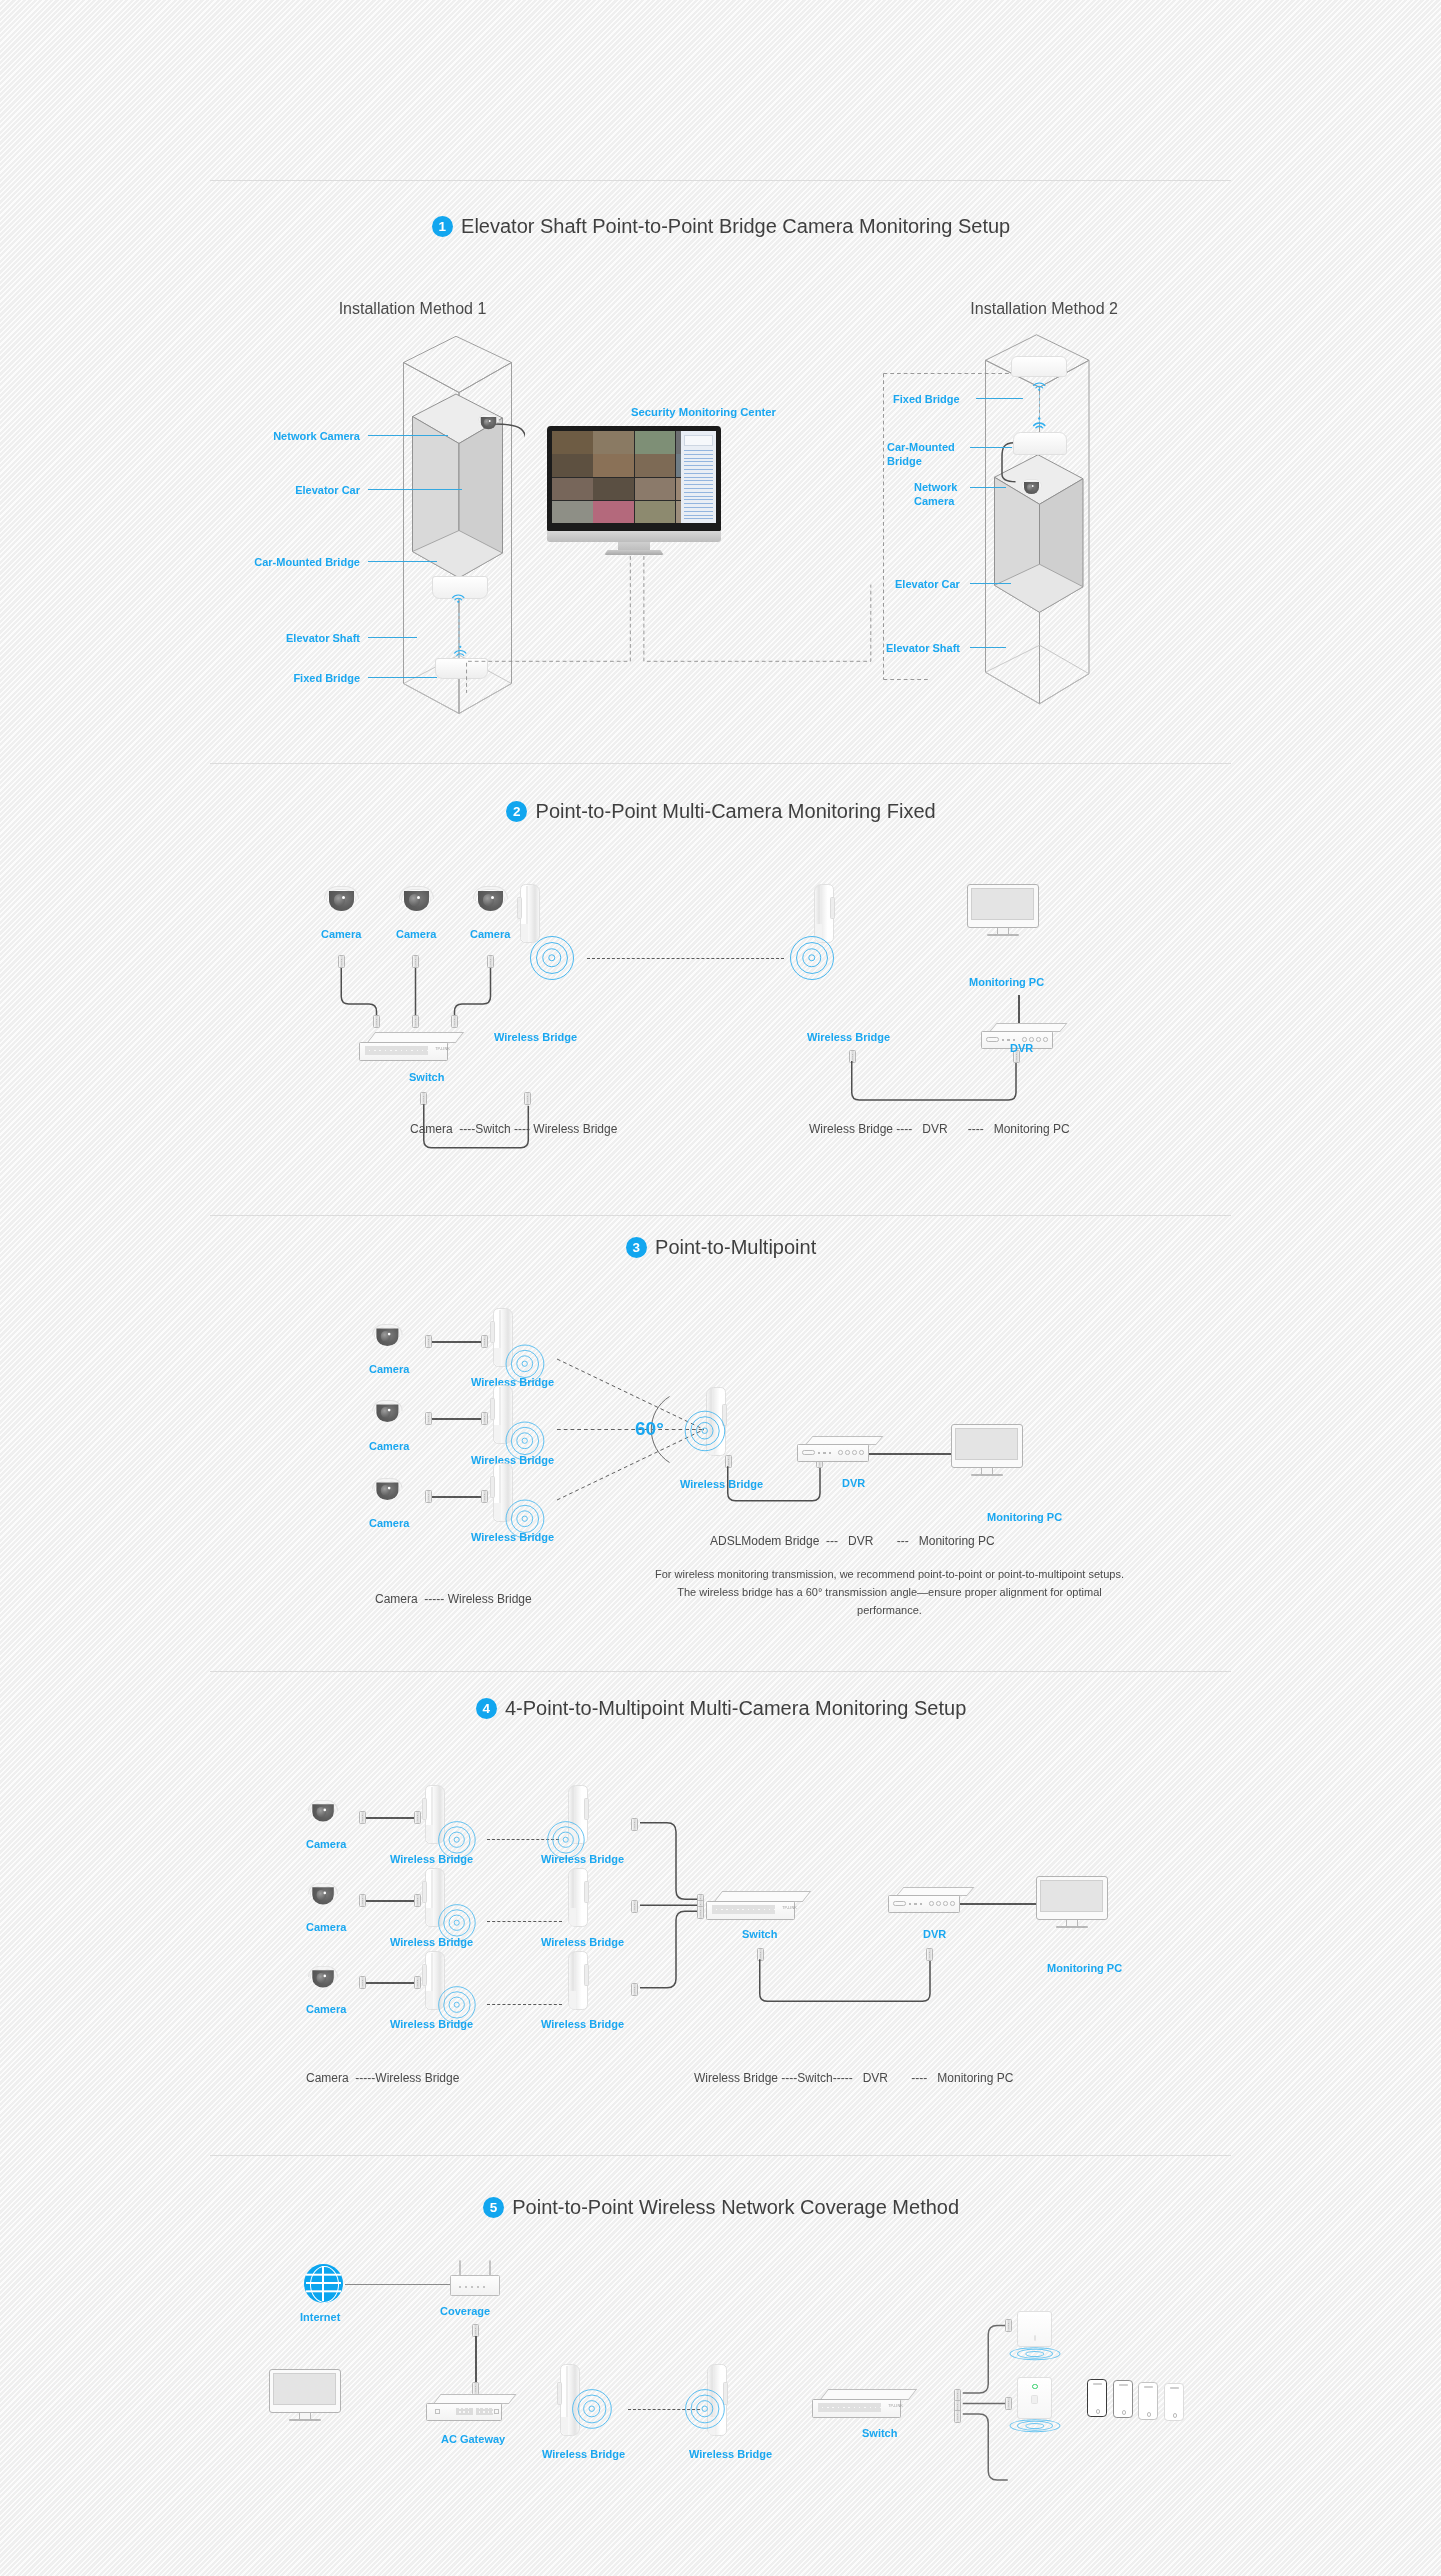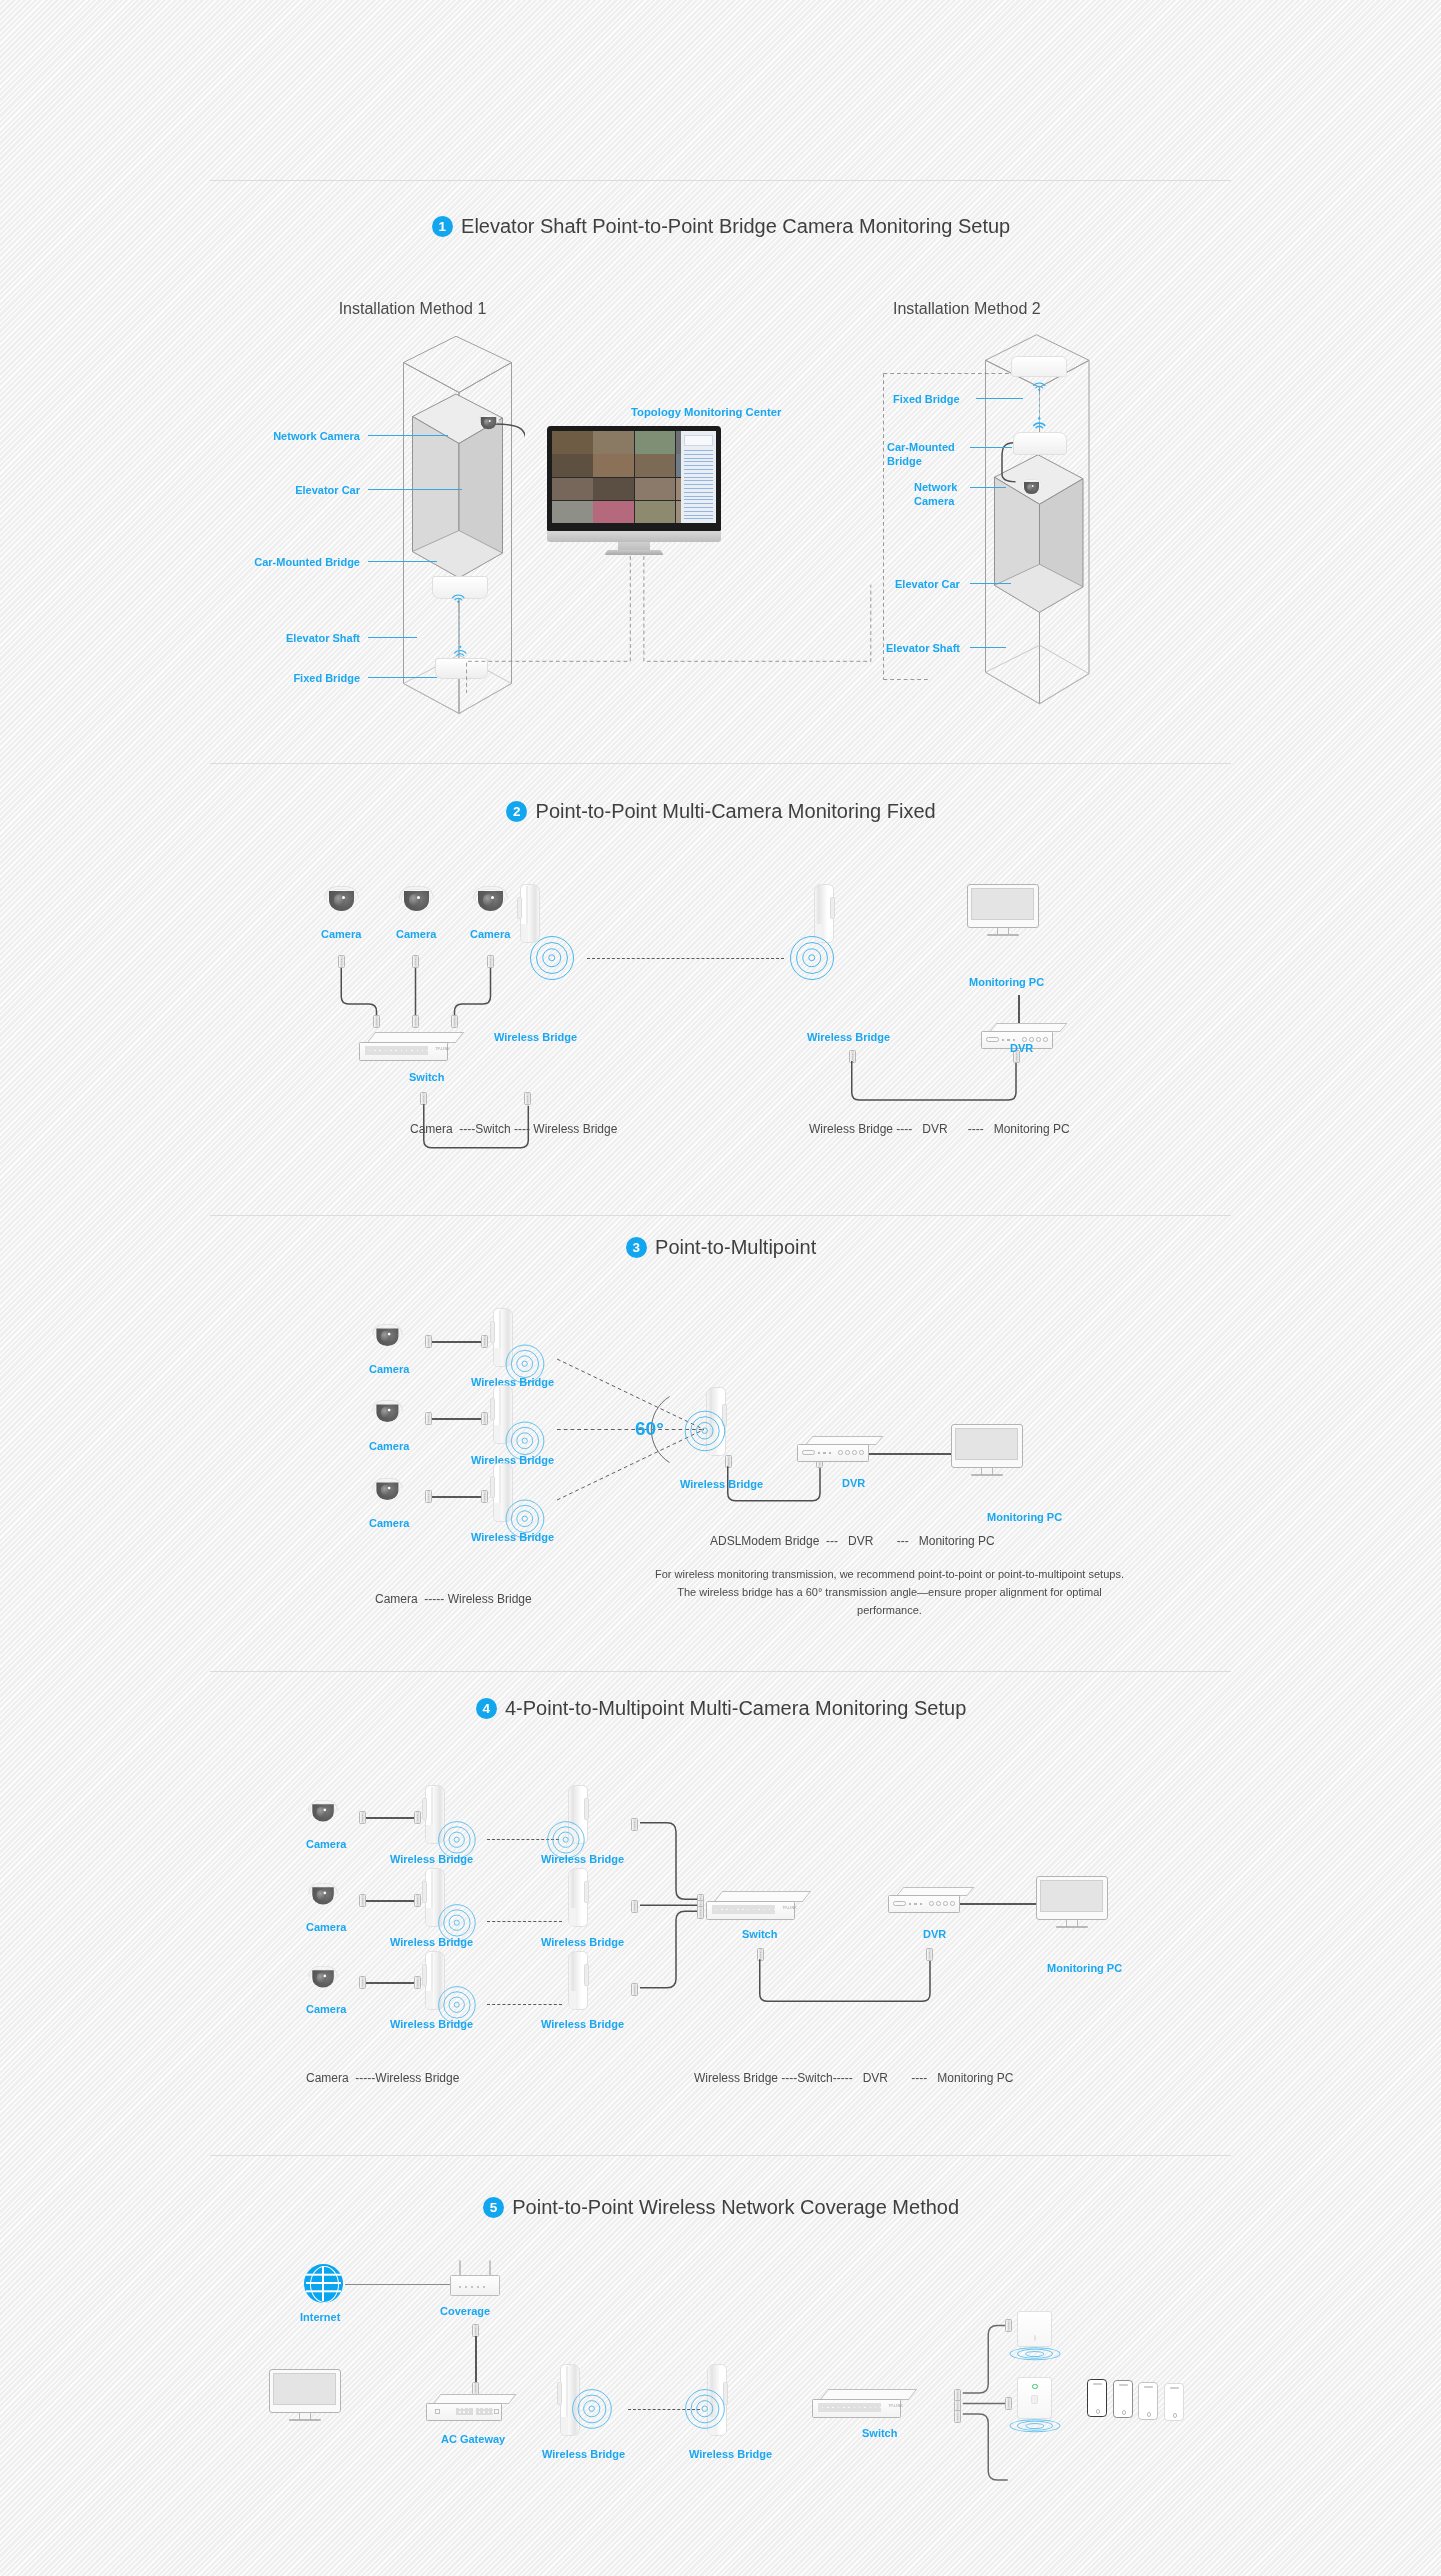--- a/index.html
+++ b/index.html
@@ -231,21 +231,21 @@
 
   <div class="rule abs" style="top:180px;left:210px;"></div>
 
   <div class="section">
     <div class="sec-title abs" style="top:215px;left:0;width:1442px;">
       <span class="badge">1</span>
       <span>Elevator Shaft Point-to-Point Bridge Camera Monitoring Setup</span>
     </div>
 
     <div class="meth abs" style="top:300px;left:300px;width:225px;text-align:center;">Installation Method 1</div>
-    <div class="meth abs" style="top:300px;left:893px;width:225px;text-align:left;">Installation Method 2</div>
+    <div class="meth abs" style="top:300px;left:893px;width:225px;text-align:right;">Installation Method 2</div>
 
     <div class="shaft" style="left:390px;top:334px;width:135px;height:390px;">
 
       <svg width="135" height="390" style="position:absolute;left:0;top:0;" viewBox="0 0 180 520">
         <polygon points="18,38 88,3 162,38 92,78" fill="none" stroke="#9d9d9d" stroke-width="1.3"></polygon>
         <polygon points="18,38 18,466 92,506 92,78" fill="none" stroke="#9d9d9d" stroke-width="1.3"></polygon>
         <polygon points="92,78 92,506 162,466 162,38" fill="none" stroke="#9d9d9d" stroke-width="1.3"></polygon>
         <polygon points="18,466 92,506 162,466 92,428" fill="none" stroke="#bdbdbd" stroke-width="1.1"></polygon>
 
         <polygon points="30,110 88,80 150,112 92,146" fill="#ededed" stroke="#8f8f8f" stroke-width="1.3"></polygon>
@@ -294,21 +294,21 @@
 
     <div class="lbl r" style="left:186px;top:556px;width:174px;">Car-Mounted Bridge</div>
     <div class="lead" style="left:368px;top:561px;width:69px;"></div>
 
     <div class="lbl r" style="left:225px;top:632px;width:135px;">Elevator Shaft</div>
     <div class="lead" style="left:368px;top:637px;width:49px;"></div>
 
     <div class="lbl r" style="left:225px;top:672px;width:135px;">Fixed Bridge</div>
     <div class="lead" style="left:368px;top:677px;width:69px;"></div>
 
-    <div class="lbl" style="left:631px;top:405px;font-size:11.3px;">Topology Monitoring Center</div>
+    <div class="lbl" style="left:631px;top:405px;font-size:11.3px;">Security Monitoring Center</div>
     <div class="bigmon" style="left:547px;top:426px;">
       <div class="bezel"></div>
       <div class="grid">
         <i style="background:#6e5c44"></i>
           <i style="background:#8a7a63"></i>
           <i style="background:#7e8f76"></i>
           <i style="background:#6d6f72"></i>
         <i style="background:#5d5040"></i>
           <i style="background:#8a7157"></i>
           <i style="background:#7d6a55"></i>

